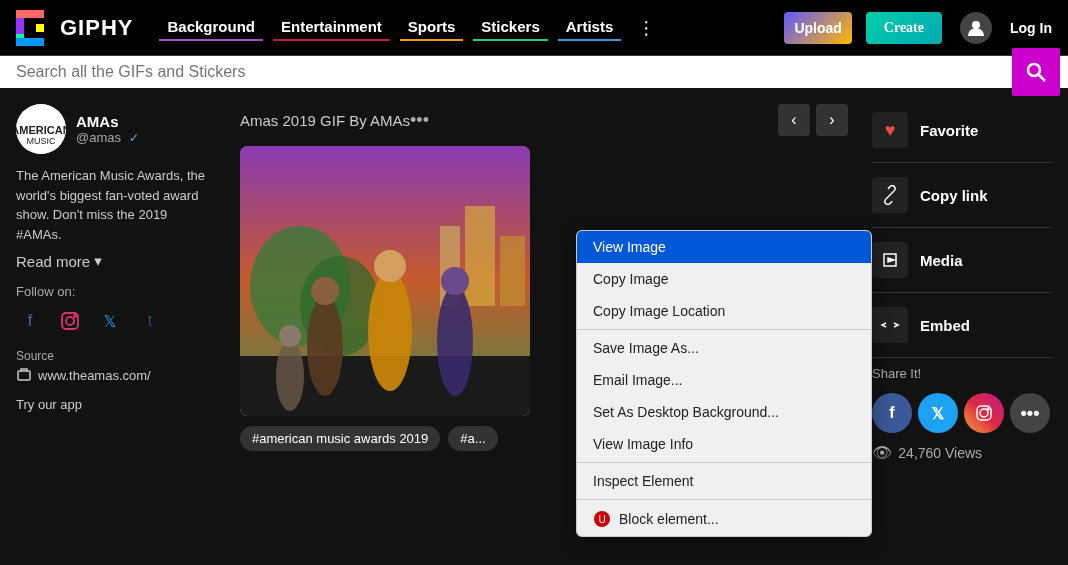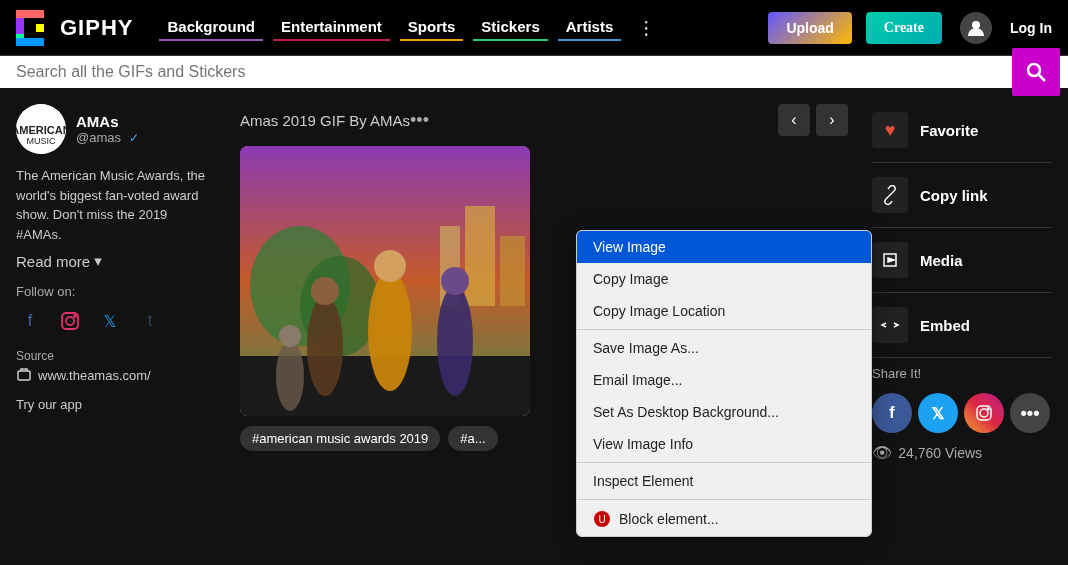--- a/index.html
+++ b/index.html
@@ -48,21 +48,21 @@
       color: #fff;
       font-size: 18px;
       padding: 4px 6px;
       cursor: pointer;
     }
     .header-spacer { flex: 1; }
     #btn-upload {
       background: linear-gradient(135deg, #6157ff, #ffb900);
       color: #fff;
       border: none;
-      padding: 8px 18px;
+      padding: 8px 10px;
       border-radius: 4px;
       font-size: 14px;
       font-weight: 700;
       cursor: pointer;
       margin-right: 4px;
     }
     #btn-create {
       background: linear-gradient(135deg, #00cdac, #02aab0);
       color: #fff;
       border: none;

